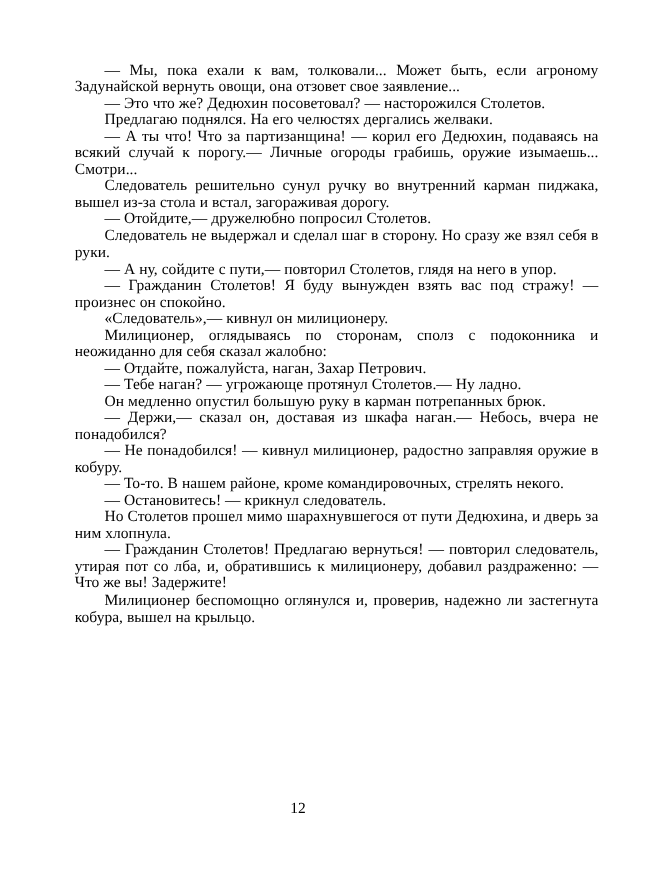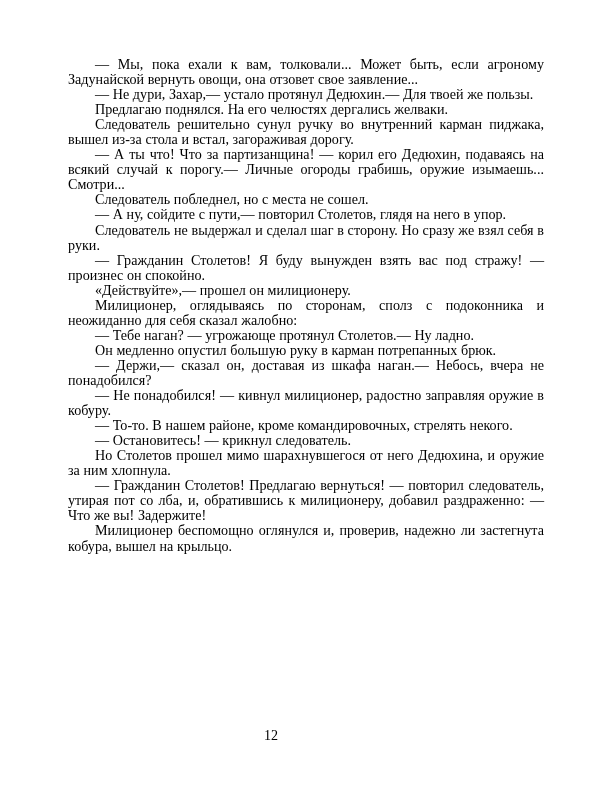--- a/index.html
+++ b/index.html
@@ -62,36 +62,37 @@
     color: #000000;
   }
 </style>
 </head>
 <body>
 
 <div id="page">
 
   <div id="text-column">
     <p class="para">— Мы, пока ехали к вам, толковали... Может быть, если агроному Задунайской вернуть овощи, она отзовет свое заявление...</p>
-    <p class="para">— Не дури, Захар,— устало протянул Дедюхин.— Для твоей же пользы.</p>
+    <p class="para">— Это что же? Дедюхин посоветовал? — насторожился Столетов.</p>
     <p class="para">Предлагаю поднялся. На его челюстях дергались желваки.</p>
+    <p class="para">— А ты что! Что за партизанщина! — корил его Дедюхин, подаваясь на всякий случай к порогу.— Личные огороды грабишь, оружие изымаешь... Смотри...</p>
     <p class="para">Следователь решительно сунул ручку во внутренний карман пиджака, вышел из-за стола и встал, загораживая дорогу.</p>
-    <p class="para">— А ты что! Что за партизанщина! — корил его Дедюхин, подаваясь на всякий случай к порогу.— Личные огороды грабишь, оружие изымаешь... Смотри...</p>
-    <p class="para">Следователь побледнел, но с места не сошел.</p>
+    <p class="para">— Отойдите,— дружелюбно попросил Столетов.</p>
+    <p class="para">Следователь не выдержал и сделал шаг в сторону. Но сразу же взял себя в руки.</p>
     <p class="para">— А ну, сойдите с пути,— повторил Столетов, глядя на него в упор.</p>
-    <p class="para">Следователь не выдержал и сделал шаг в сторону. Но сразу же взял себя в руки.</p>
     <p class="para">— Гражданин Столетов! Я буду вынужден взять вас под стражу! — произнес он спокойно.</p>
-    <p class="para">«Действуйте»,— прошел он милиционеру.</p>
+    <p class="para">«Следователь»,— кивнул он милиционеру.</p>
     <p class="para">Милиционер, оглядываясь по сторонам, сполз с подоконника и неожиданно для себя сказал жалобно:</p>
+    <p class="para">— Отдайте, пожалуйста, наган, Захар Петрович.</p>
     <p class="para">— Тебе наган? — угрожающе протянул Столетов.— Ну ладно.</p>
     <p class="para">Он медленно опустил большую руку в карман потрепанных брюк.</p>
     <p class="para">— Держи,— сказал он, доставая из шкафа наган.— Небось, вчера не понадобился?</p>
     <p class="para">— Не понадобился! — кивнул милиционер, радостно заправляя оружие в кобуру.</p>
     <p class="para">— То-то. В нашем районе, кроме командировочных, стрелять некого.</p>
     <p class="para">— Остановитесь! — крикнул следователь.</p>
-    <p class="para">Но Столетов прошел мимо шарахнувшегося от него Дедюхина, и оружие за ним хлопнула.</p>
+    <p class="para">Но Столетов прошел мимо шарахнувшегося от пути Дедюхина, и дверь за ним хлопнула.</p>
     <p class="para">— Гражданин Столетов! Предлагаю вернуться! — повторил следователь, утирая пот со лба, и, обратившись к милиционеру, добавил раздраженно: — Что же вы! Задержите!</p>
     <p class="para">Милиционер беспомощно оглянулся и, проверив, надежно ли застегнута кобура, вышел на крыльцо.</p>
   </div>
 
   <div id="page-number">12</div>
 
 </div>
 
 </body></html>

